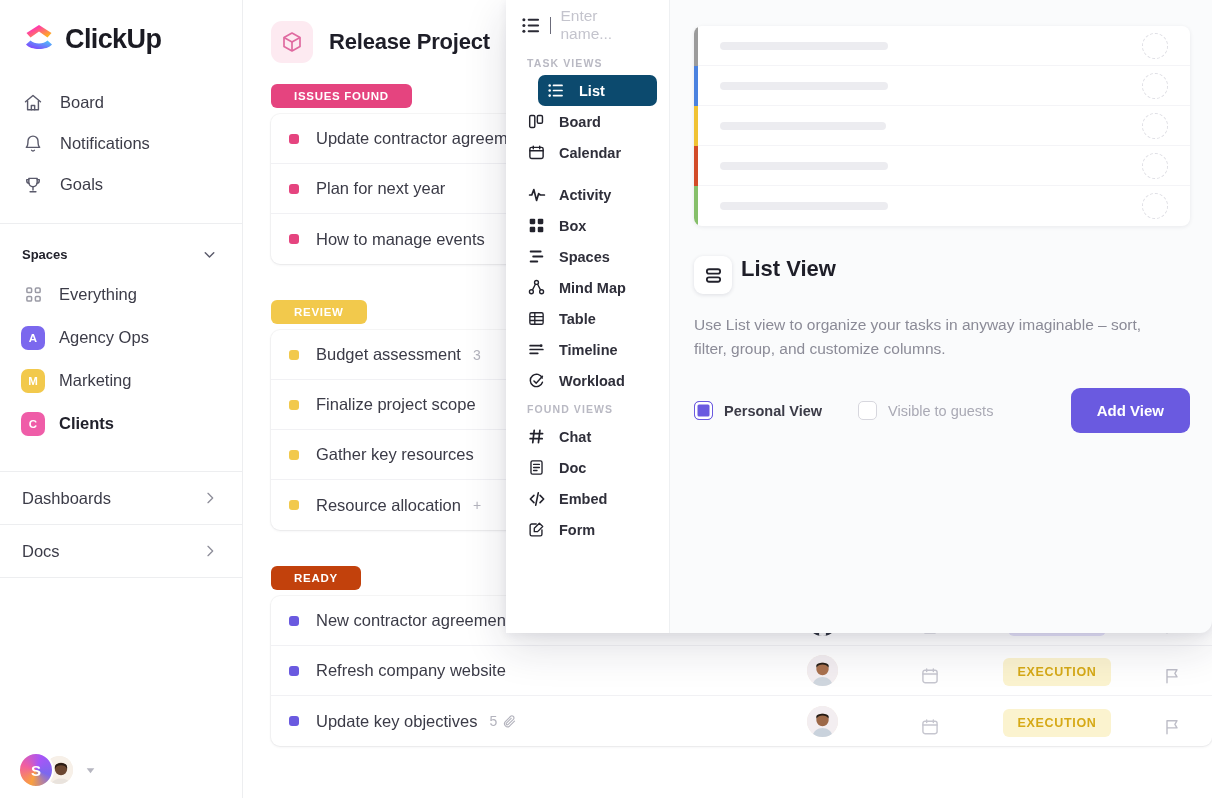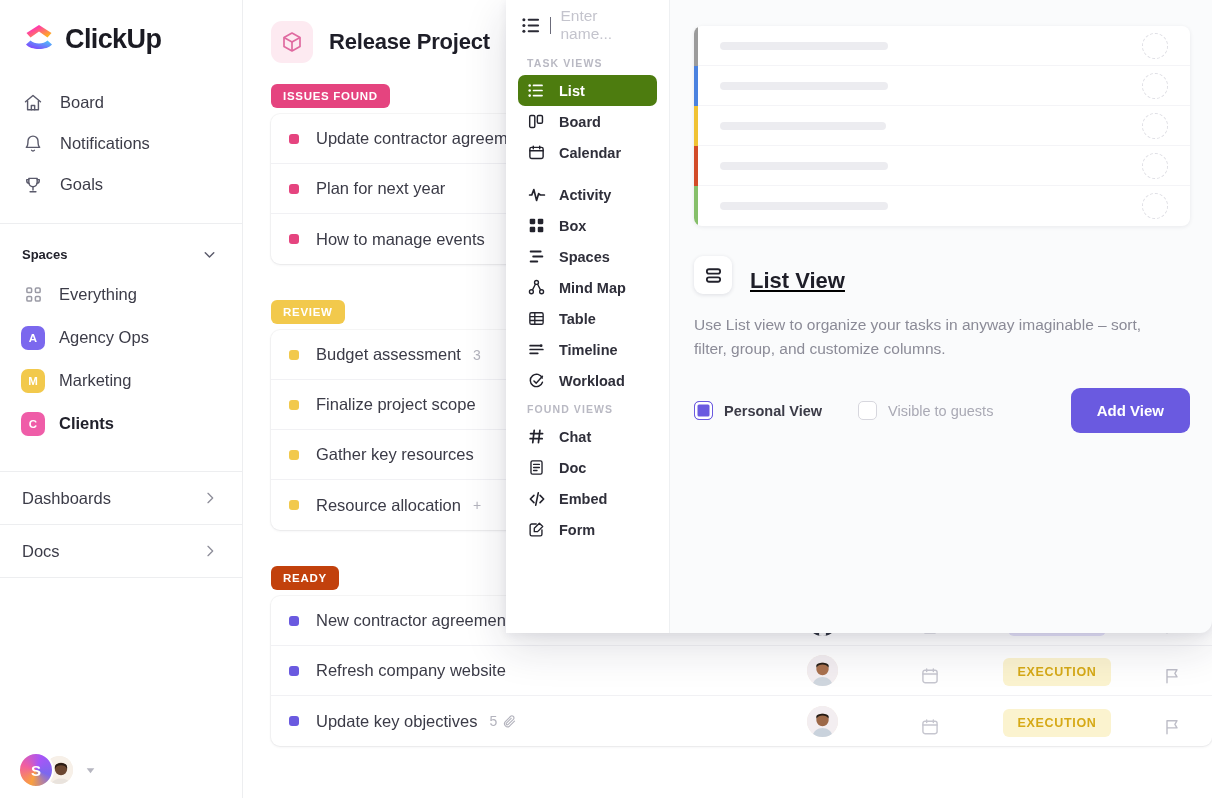--- a/index.html
+++ b/index.html
@@ -82,21 +82,21 @@
     width: 42px; height: 42px; border-radius: 11px; background: #fdeaf1;
     display: flex; align-items: center; justify-content: center;
   }
   .proj-title { font-size: 22px; font-weight: 700; color: #1e1e28; letter-spacing: -.2px; }
 
   .board { position: absolute; left: 28px; top: 84px; right: 0; bottom: 0; }
 
   .group { margin-bottom: 10px; }
   .chip {
     display: inline-block; color: #fff; font-size: 11.5px; font-weight: 700;
-    letter-spacing: .7px; padding: 6px 12px; border-radius: 6px; margin-bottom: 6px;
+    letter-spacing: .7px; padding: 6px 23px; border-radius: 6px; margin-bottom: 6px;
   }
   .task-card {
     background: #fff; border-radius: 9px;
     box-shadow: 0 1px 3px rgba(20,20,40,.07), 0 0 0 1px rgba(20,20,40,.035);
     overflow: visible;
   }
   .task-row {
     display: flex; align-items: center; height: 50px; padding-left: 18px;
     border-bottom: 1px solid #f1f1f4; cursor: pointer; position: relative;
   }
@@ -133,40 +133,40 @@
   .grp-label {
     font-size: 10.5px; letter-spacing: 1.1px; color: #b9b9c3; font-weight: 600;
     padding: 7px 9px 6px 9px;
   }
   .mi {
     display: flex; align-items: center; gap: 13px;
     height: 31px; padding: 0 9px; border-radius: 7px; cursor: pointer;
     color: #2f2f3a;
   }
   .mi .mi-label { font-size: 14.5px; font-weight: 600; }
-  .mi.active { background: #4d7c0f; color: #fff; }
+  .mi.active { background: #0c4a6e; color: #fff; margin-left: 20px; }
   .mi.active .mi-ico, .mi.active .mi-label { color: #fff; }
   .mi-ico { width: 19px; display: flex; justify-content: center; color: #22222c; }
   .mi-gap { height: 11px; }
 
   .modal-right { flex: 1; padding: 26px 22px 0 24px; }
   .preview-card {
     position: relative; height: 200px; background: #fff; border-radius: 8px;
     box-shadow: 0 1px 4px rgba(20,20,50,.08); overflow: hidden;
   }
   .pv-row { display: flex; align-items: center; height: 40px; border-bottom: 1px solid #f4f4f7; padding-left: 14px; }
   .pv-row:last-child { border-bottom: none; }
   .pv-bar { width: 4px; height: 40px; position: absolute; left: 0; }
   .pv-line { height: 8px; border-radius: 4px; background: #ececf0; margin-left: 12px; }
   .pv-circ {
     width: 26px; height: 26px; border-radius: 50%;
     border: 1.6px dashed #dedee4; margin-left: auto; margin-right: 22px;
   }
 
-  .vt-head { display: flex; align-items: flex-end; gap: 18px; margin-top: 30px; text-decoration: underline; }
+  .vt-head { display: flex; align-items: flex-start; gap: 9px; margin-top: 30px; }
   .vt-ico {
     width: 38px; height: 38px; border-radius: 9px; background: #fff;
     box-shadow: 0 1px 4px rgba(20,20,50,.12);
     display: flex; align-items: center; justify-content: center;
   }
   .vt-title { font-size: 22px; font-weight: 700; color: #1e1e28; }
   .vt-desc { margin-top: 19px; font-size: 15.5px; line-height: 1.52; color: #8b8b97; max-width: 452px; }
 
   .vt-actions { display: flex; align-items: center; margin-top: 28px; }
   .cb-wrap { display: flex; align-items: center; gap: 11px; cursor: pointer; }

